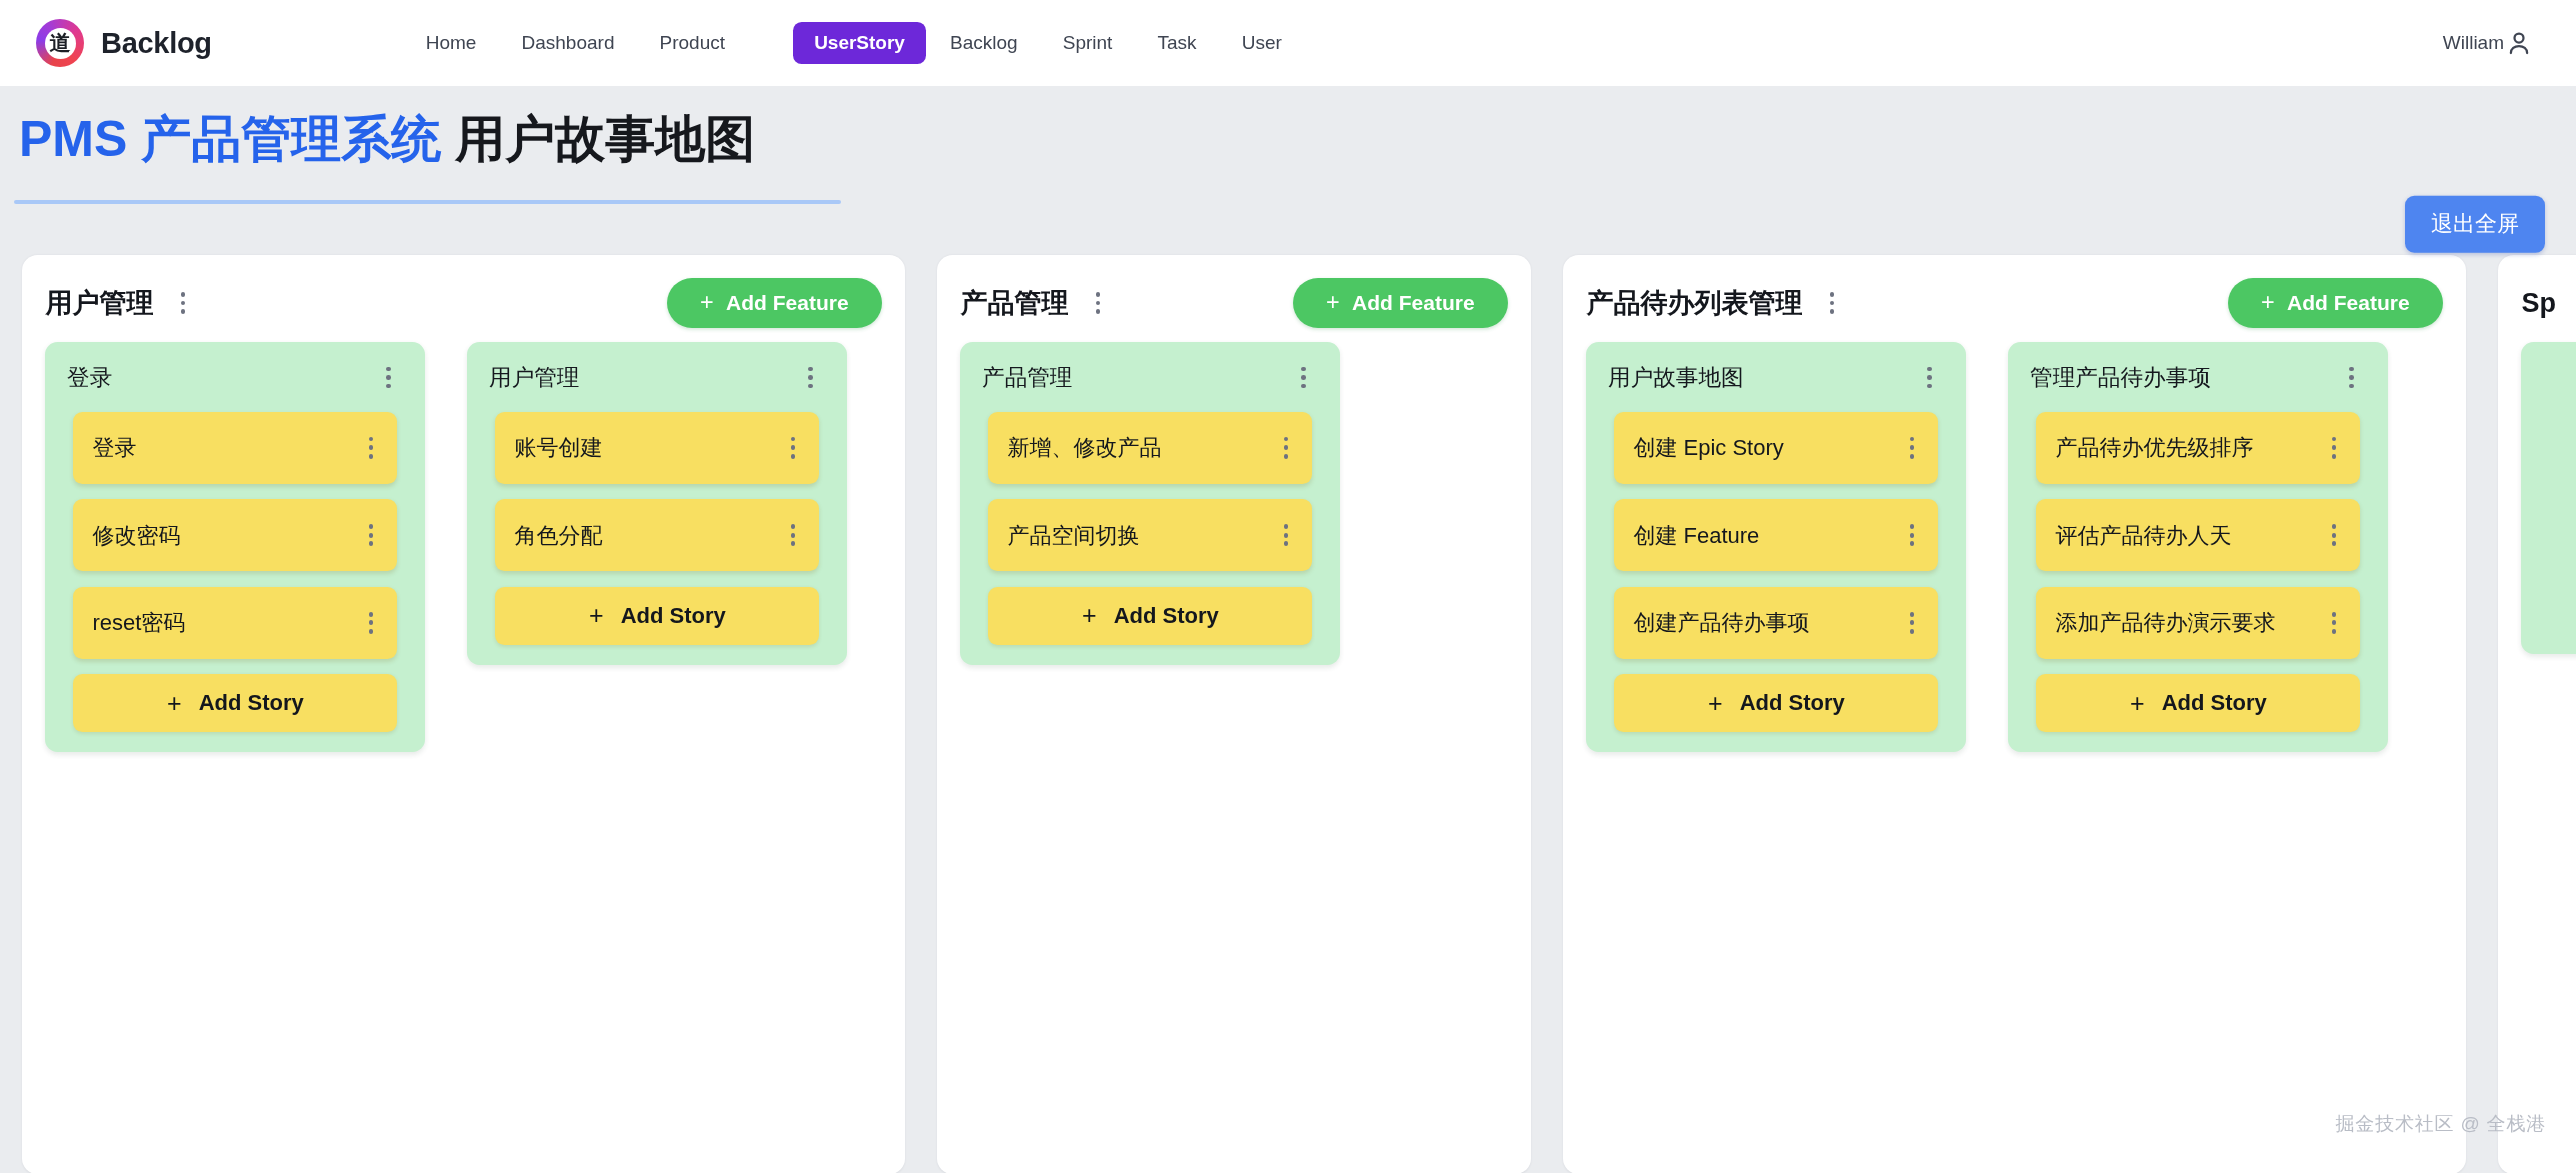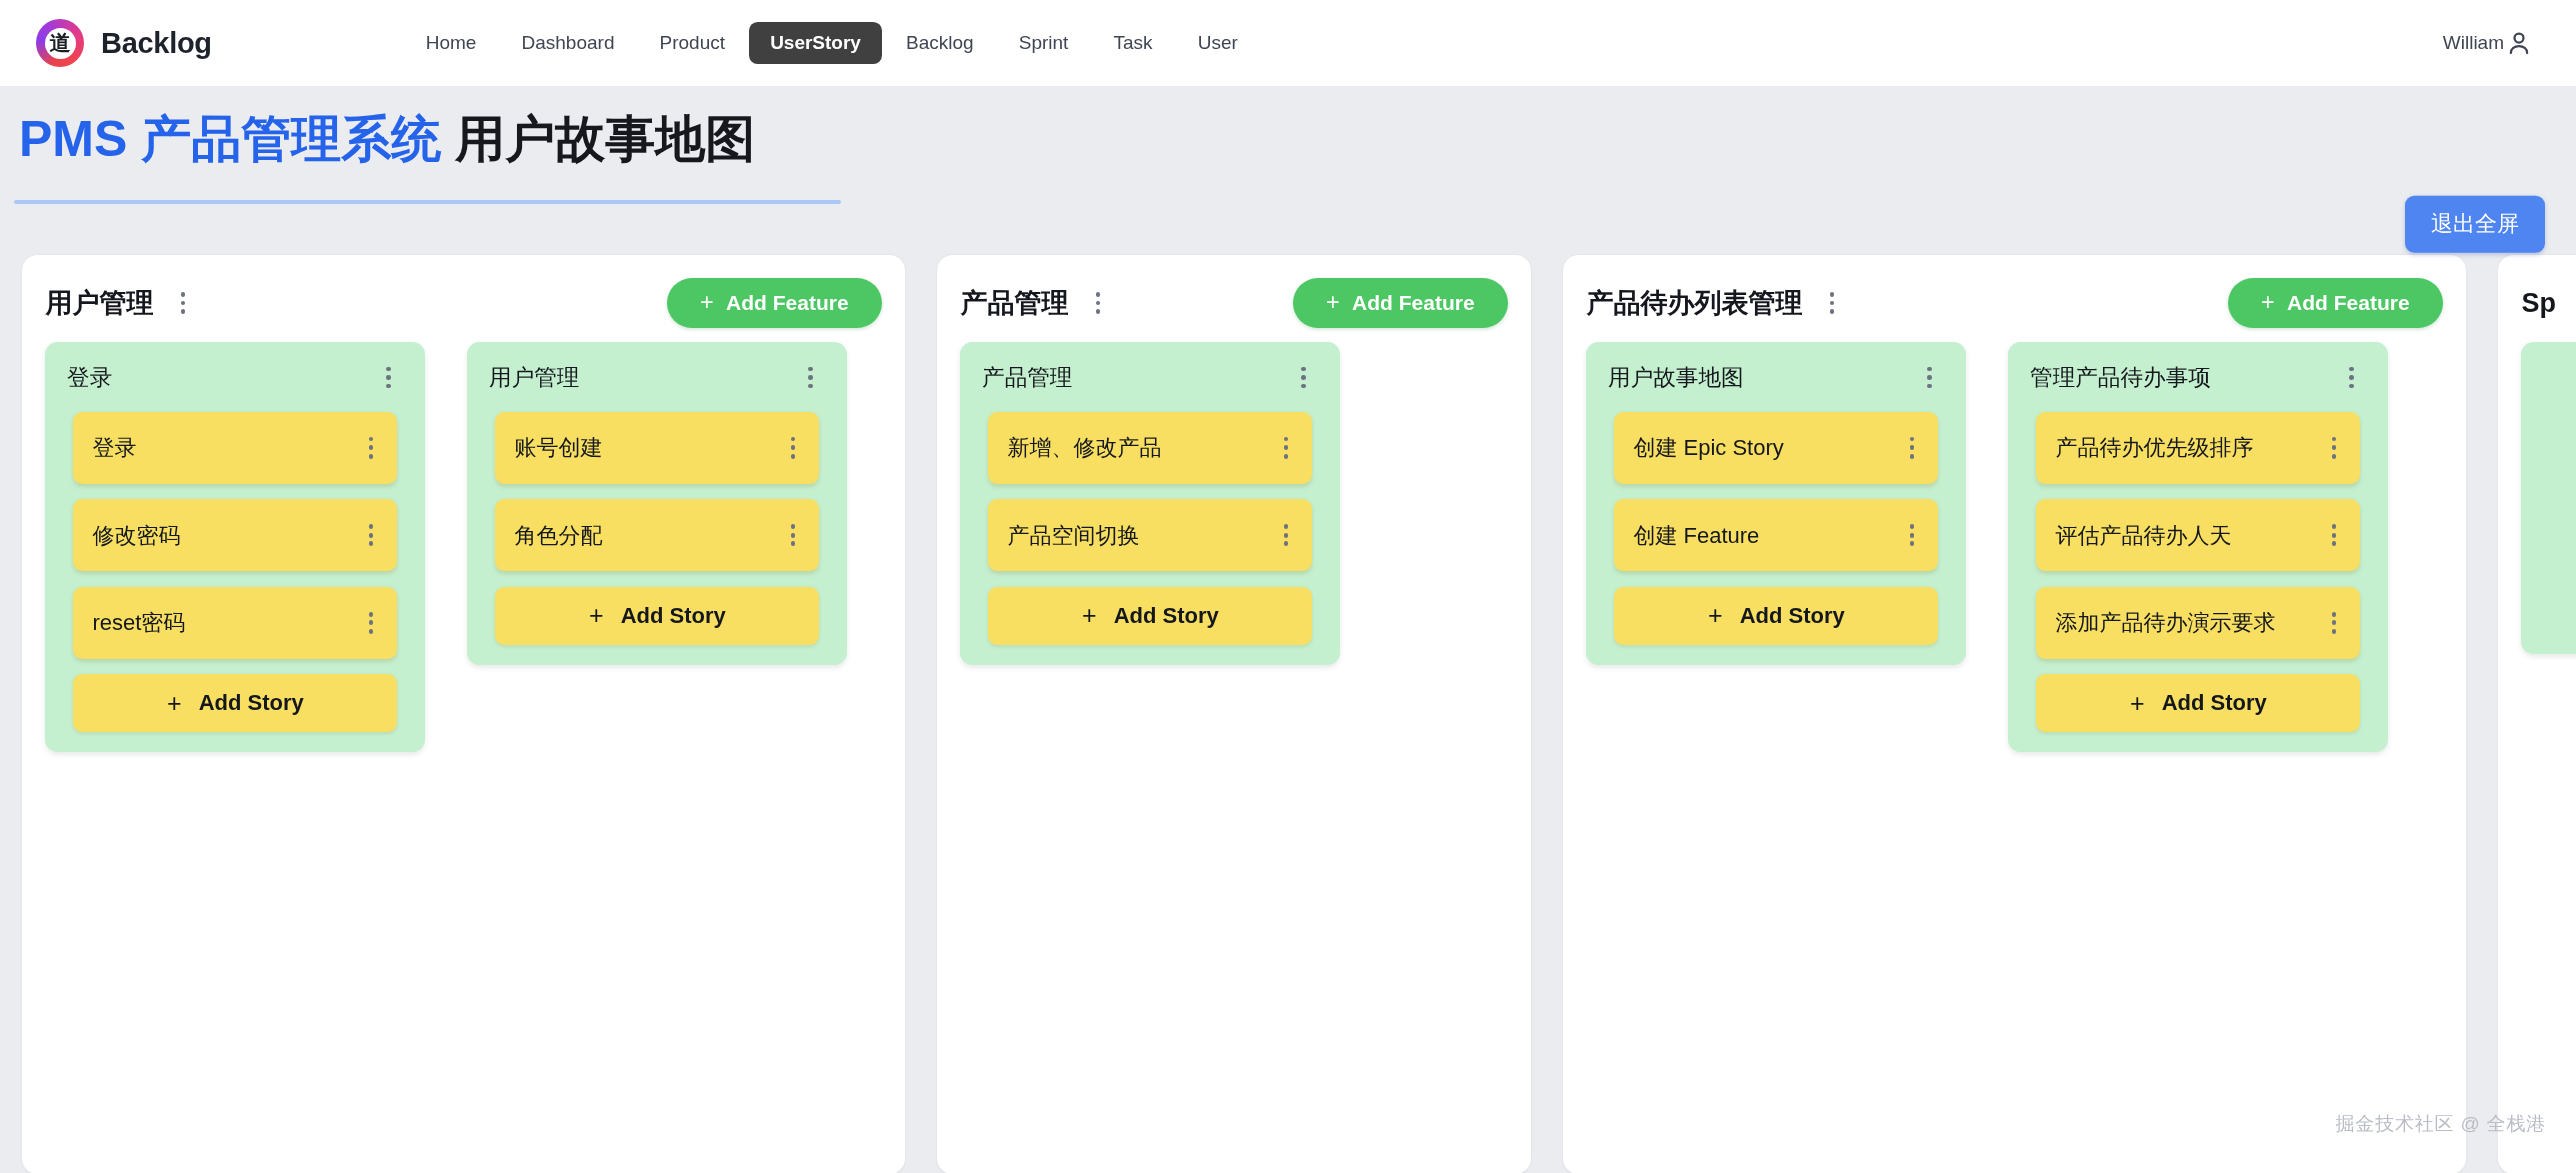--- a/index.html
+++ b/index.html
@@ -38,21 +38,21 @@
     margin-left: 17px; font-size: 29px; font-weight: 700;
     color: #1e222b; letter-spacing: -0.3px;
   }
   .navlinks {
     display: flex; align-items: center; gap: 3.1px; margin-left: 193px;
   }
   .navlink {
     font-size: 19px; color: #3f4552; padding: 10px 21px;
     border-radius: 8.6px; white-space: nowrap; cursor: pointer;
   }
-  .navlink.active { background: #404040; color: #ffffff; font-weight: 600; }
+  .navlink.active { background: #6d28d9; color: #ffffff; font-weight: 600; margin-left: 44px; }
   .nav-right {
     margin-left: auto; margin-right: 42px;
     display: flex; align-items: center; 
   }
   .username { font-size: 19px; color: #3f4552; }
   .avatar-icon { width: 30px; height: 30px; color: #3f4552; display:block; }
 
   
   .titlebar {
     position: absolute; top: 86px; left: 0;
@@ -391,20 +391,28 @@
               </div>
             </div>
             <div class="story-card">
               <div class="story-text">创建 Feature</div>
               <div class="dots-btn">
                 <i></i>
                 <i></i>
                 <i></i>
               </div>
             </div>
+            <div class="story-card">
+              <div class="story-text">创建产品待办事项</div>
+              <div class="dots-btn">
+                <i></i>
+                <i></i>
+                <i></i>
+              </div>
+            </div>
             <button class="add-story-btn">
               <span class="plus">+</span>
               <span>Add Story</span>
             </button>
           </div>
         </div>
         <div class="feature-card">
           <div class="feature-head">
             <div class="feature-title">管理产品待办事项</div>
             <div class="dots-btn">

